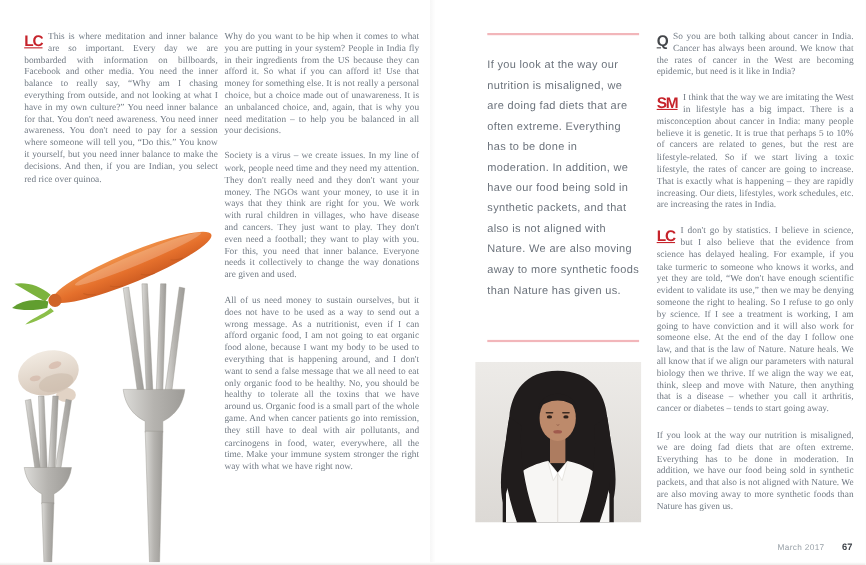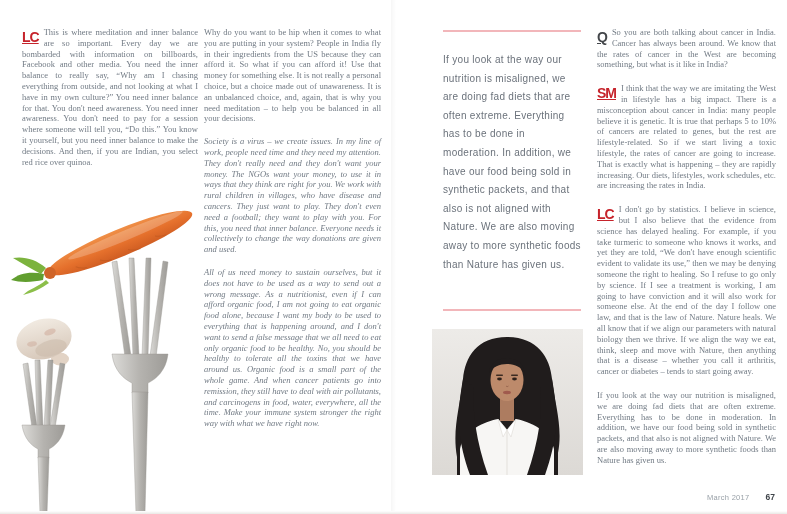--- a/index.html
+++ b/index.html
@@ -18,21 +18,21 @@
   }
   
   .textcol { position:absolute; }
   .col1 { left:22px;  top:27px; width:176px; }
   .col2 { left:204px; top:27px; width:177px; }
   .qacol { left:597px; top:27px; width:179px; }
   .bodytext p {
     font-size:8.5px; line-height:10.8px; color:#717a84;
     text-align:justify; text-justify:inter-word;
   }
-  .bodytext p + p { margin-top:12px;font-style:italic; }
+  .bodytext p + p { margin-top:12px; }
   .qacol .block { margin-bottom:13px; }
   .qacol .block.gap { margin-top:8px; }
   .dropcap {
     float:left; font-family:"Liberation Sans", sans-serif; font-weight:bold;
     font-size:14px; line-height:19px; letter-spacing:-1px; margin:1px 5px 0 0;text-decoration:underline;
   }
   .sp-red  { color:#c6232b; }
   .sp-dark { color:#43464a; }
   
   .pullquote {
@@ -169,21 +169,21 @@
       <path d="M66 90 L75 101 L71 108 Z M84 90 L75 101 L79 108 Z" fill="#ffffff" stroke="#dddad5" stroke-width="0.6"></path>
       <path d="M75 101 L75 146" stroke="#e3e0db" stroke-width="1"></path>
 
       <path d="M31 50 C 24 88 26 112 38 146 L 56 146 C 44 112 40 82 42 58 Z" fill="#201c1c"></path>
       <path d="M120 50 C 127 88 125 112 113 146 L 95 146 C 107 112 111 82 108 58 Z" fill="#201c1c"></path>
     </svg>
   </div>
 
   <div class="textcol qacol bodytext">
     <div class="block">
-      <p><span class="dropcap sp-dark">Q</span><span>So you are both talking about cancer in India. Cancer has always been around. We know that the rates of cancer in the West are becoming something, but what is it like in India?</span></p>
+      <p><span class="dropcap sp-dark">Q</span><span>So you are both talking about cancer in India. Cancer has always been around. We know that the rates of cancer in the West are becoming epidemic, but need is it like in India?</span></p>
     </div>
     <div class="block">
       <p><span class="dropcap sp-red">SM</span><span>I think that the way we are imitating the West in lifestyle has a big impact. There is a misconception about cancer in India: many people believe it is genetic. It is true that perhaps 5 to 10% of cancers are related to genes, but the rest are lifestyle-related. So if we start living a toxic lifestyle, the rates of cancer are going to increase. That is exactly what is happening – they are rapidly increasing. Our diets, lifestyles, work schedules, etc. are increasing the rates in India.</span></p>
     </div>
     <div class="block gap">
       <p><span class="dropcap sp-red">LC</span><span>I don't go by statistics. I believe in science, but I also believe that the evidence from science has delayed healing. For example, if you take turmeric to someone who knows it works, and yet they are told, “We don't have enough scientific evident to validate its use,” then we may be denying someone the right to healing. So I refuse to go only by science. If I see a treatment is working, I am going to have conviction and it will also work for someone else. At the end of the day I follow one law, and that is the law of Nature. Nature heals. We all know that if we align our parameters with natural biology then we thrive. If we align the way we eat, think, sleep and move with Nature, then anything that is a disease – whether you call it arthritis, cancer or diabetes – tends to start going away.</span></p>
     </div>
     <div class="block">
       <p>If you look at the way our nutrition is misaligned, we are doing fad diets that are often extreme. Everything has to be done in moderation. In addition, we have our food being sold in synthetic packets, and that also is not aligned with Nature. We are also moving away to more synthetic foods than Nature has given us.</p>
     </div>

